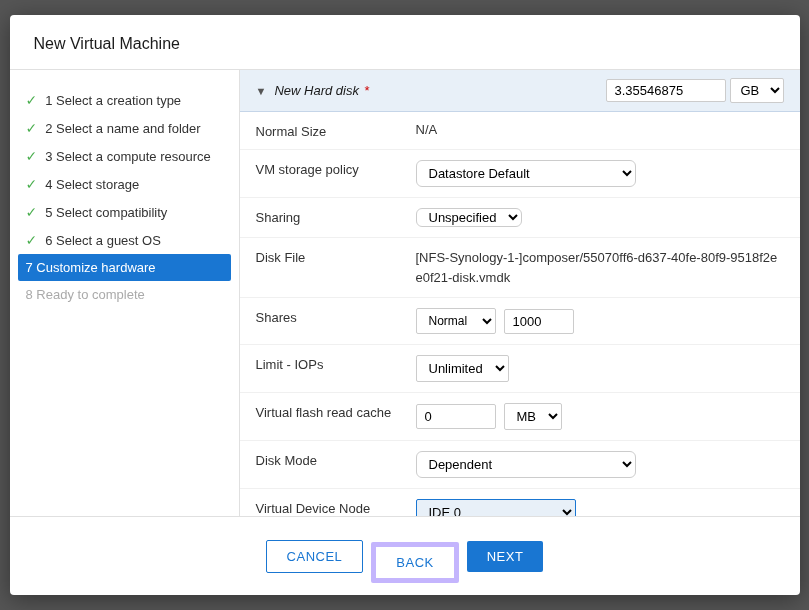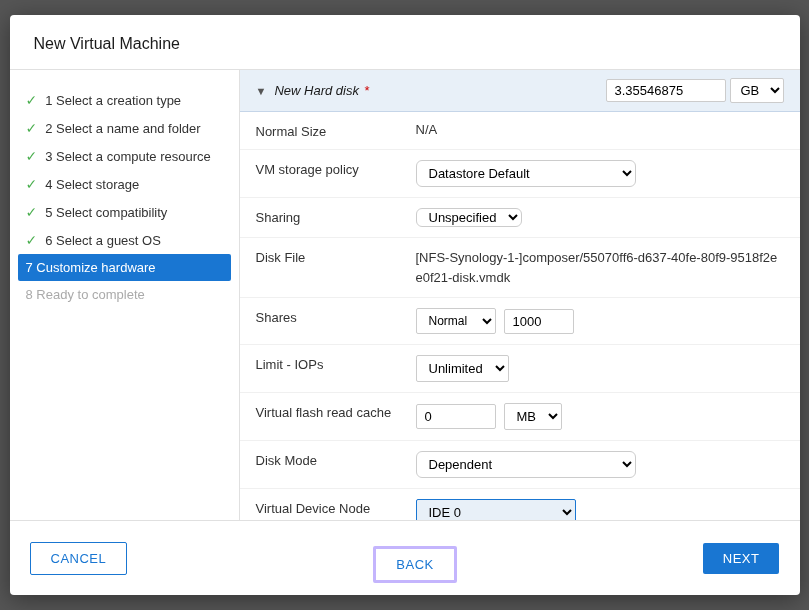--- a/index.html
+++ b/index.html
@@ -219,21 +219,21 @@
       padding: 4px 8px;
       font-size: 13px;
       background: #e8f0f8;
       cursor: pointer;
       width: 160px;
       outline: none;
     }
     
     .dialog-footer {
       display: flex;
-      justify-content: space-between;
+      justify-content: center;
       align-items: center;
       padding: 12px 20px;
       border-top: 1px solid #e0e0e0;
       gap: 8px;
     }
     .btn {
       padding: 8px 20px;
       border-radius: 2px;
       font-size: 13px;
       font-weight: 500;
@@ -242,21 +242,21 @@
       letter-spacing: 0.5px;
     }
     .btn-cancel {
       background: transparent;
       color: #1976d2;
       border: 1px solid #1976d2;
     }
     .btn-back {
       background: transparent;
       color: #1976d2;
-      border: 3px solid #c4b5fd;
+      border: 5px solid #c4b5fd;
       margin-top: 13px;
     }
     .btn-next {
       background: #1976d2;
       color: #fff;
     }
     .sharing-select {
       border: 1px solid #ccc;
       border-radius: 6px;
       padding: 0 8px;

